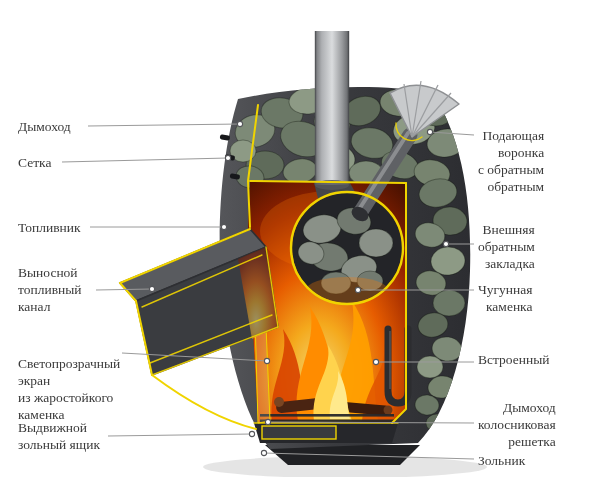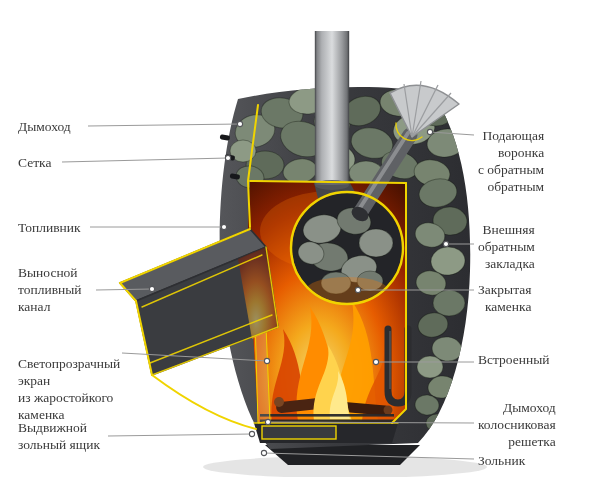--- a/index.html
+++ b/index.html
@@ -264,21 +264,21 @@
     <span class="ln">воронка</span>
     <span class="ln">с обратным</span>
     <span class="ln">обратным</span>
   </div>
   <div class="label right" style="top:190px">
     <span class="ln">Внешняя</span>
     <span class="ln">обратным</span>
     <span class="ln">закладка</span>
   </div>
   <div class="label right" style="top:250px">
-    <span class="ln">Закрытая</span>
+    <span class="ln">Чугунная</span>
     <span class="ln">каменка</span>
   </div>
   <div class="label right" style="top:320px">
     <span class="ln">Встроенный</span>
   </div>
   <div class="label right" style="top:368px">
     <span class="ln">Дымоход</span>
     <span class="ln">колосниковая</span>
     <span class="ln">решетка</span>
   </div>

